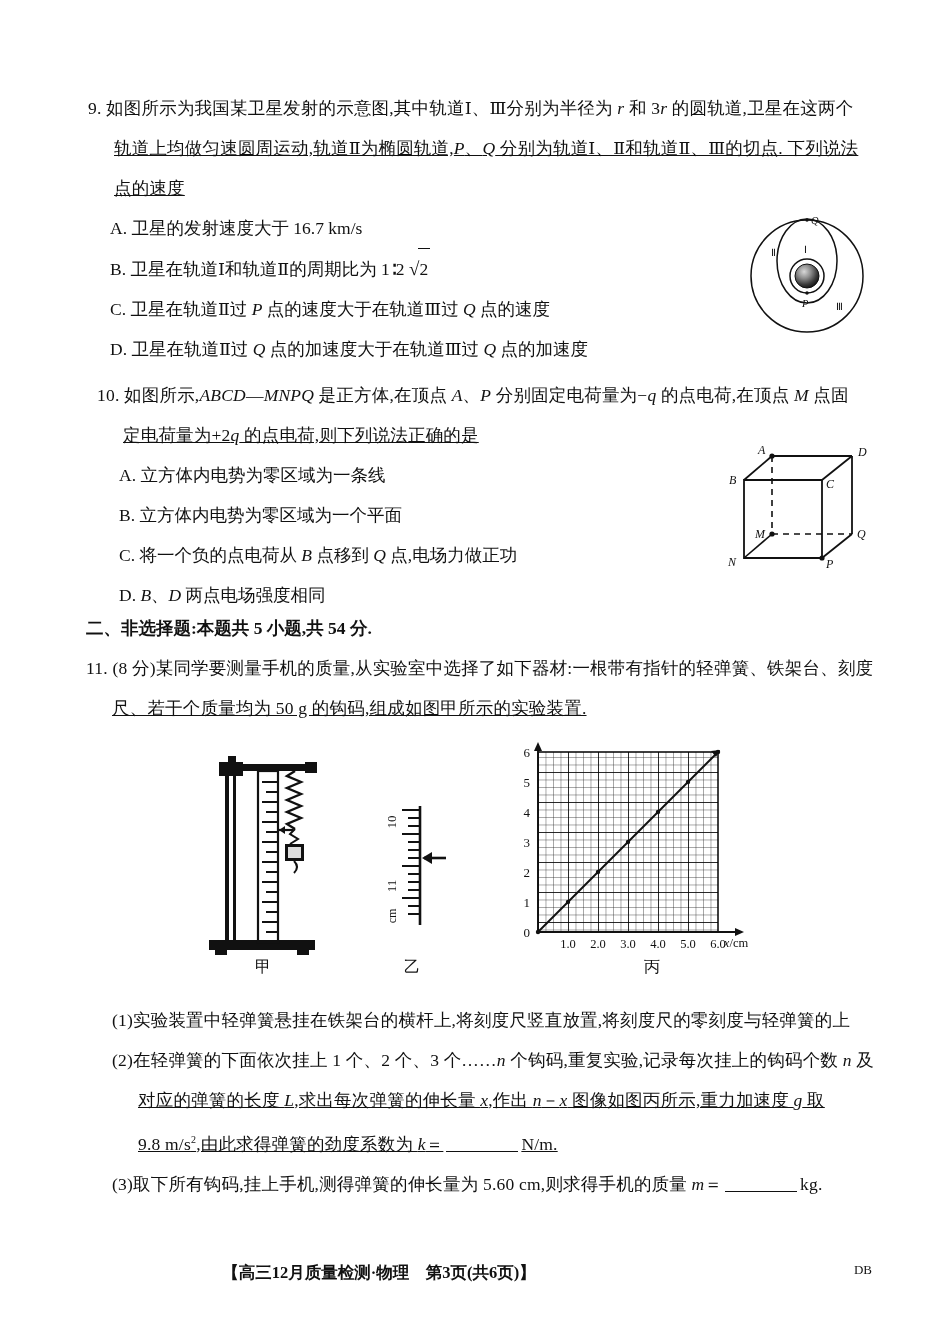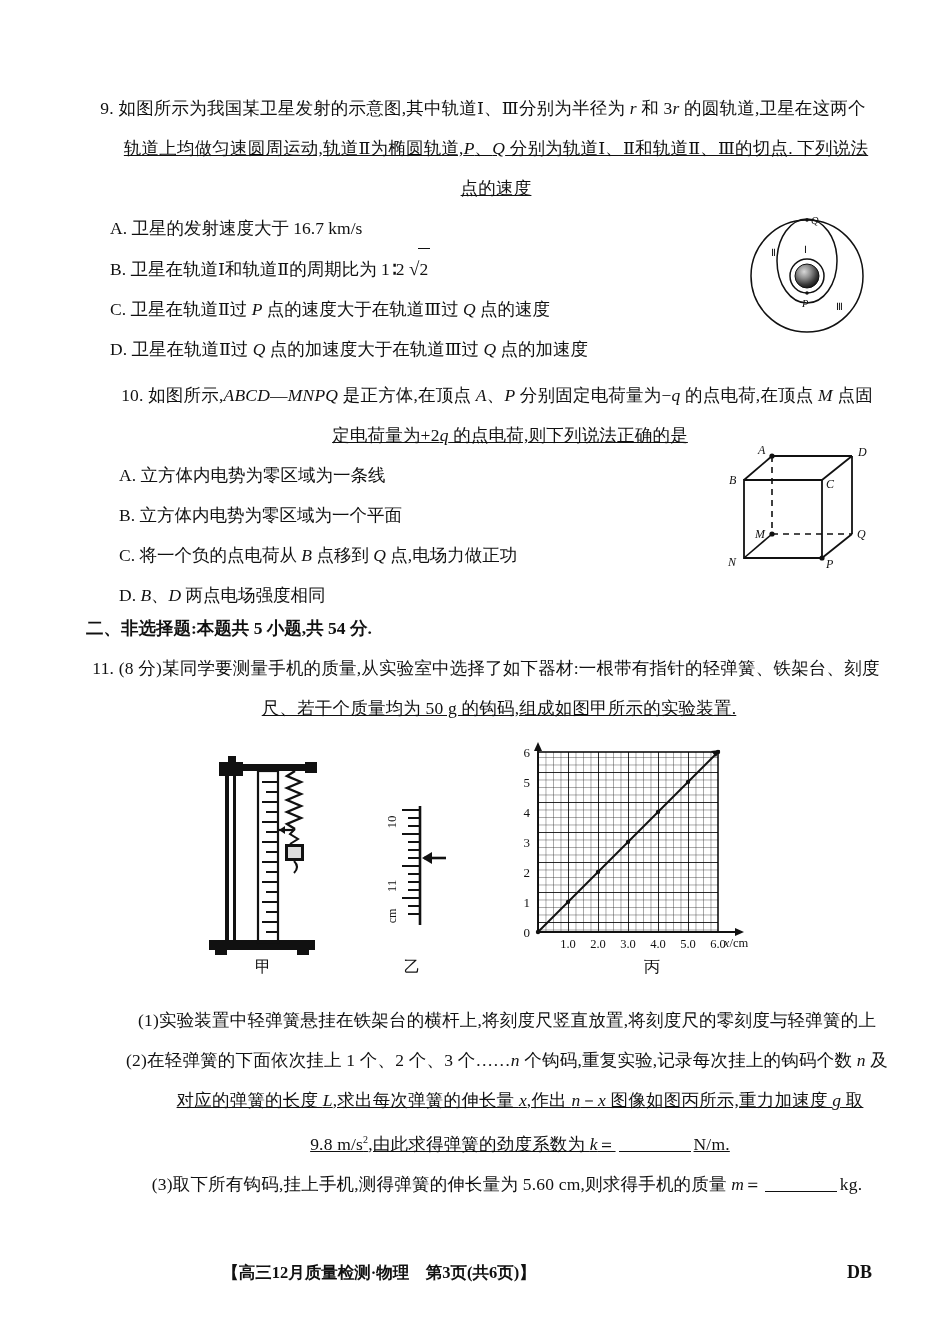--- a/index.html
+++ b/index.html
@@ -20,21 +20,20 @@
     width: 950px; height: 1343px;
     padding: 0;
   }
   
   .qblock { position: absolute; }
   .qline {
     font-size: 17.5px;
     line-height: 40px;
     white-space: nowrap;
     letter-spacing: 0.2px;
-    text-align: center;
   }
   .opt {
     font-size: 17.5px;
     line-height: 40px;
     white-space: nowrap;
     padding-left: 22px;
   }
   .indent { padding-left: 26px; text-decoration: underline; }
   .it { font-style: italic; font-family: "Liberation Serif", serif; }
   .sec-head {
@@ -90,22 +89,22 @@
     width: 950px;
     font-size: 16.5px;
     font-weight: bold;
   }
   .footer-center {
     position: absolute; left: 0; top: 0; width: 758px;
     text-align: center;
   }
   .footer-right {
     position: absolute; right: 78px; top: 0;
-    font-weight: bold;
-    font-size: 18px;
+    font-weight: normal;
+    font-size: 13px;
     margin-left: 28px;
   }
   svg { display: block; }
   text { font-family: "Liberation Serif", serif; }
 </style>
 </head>
 <body>
 
 <div class="page">
 

